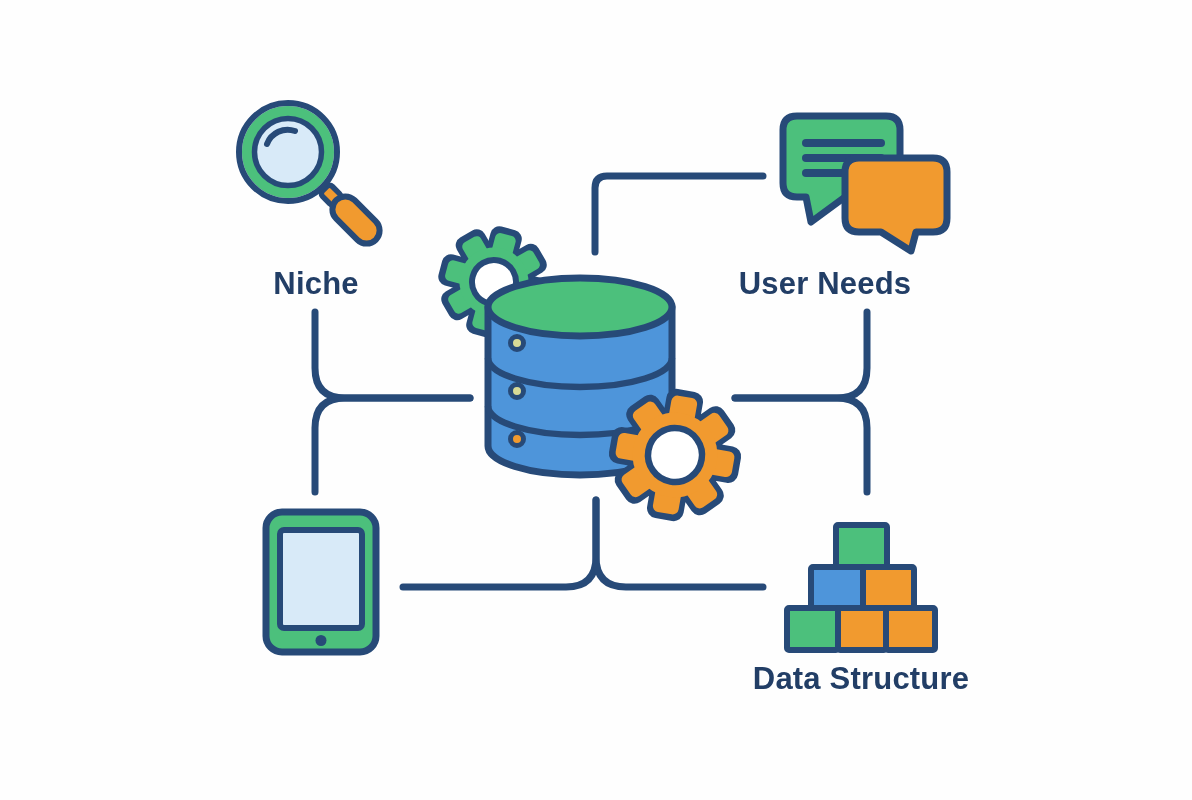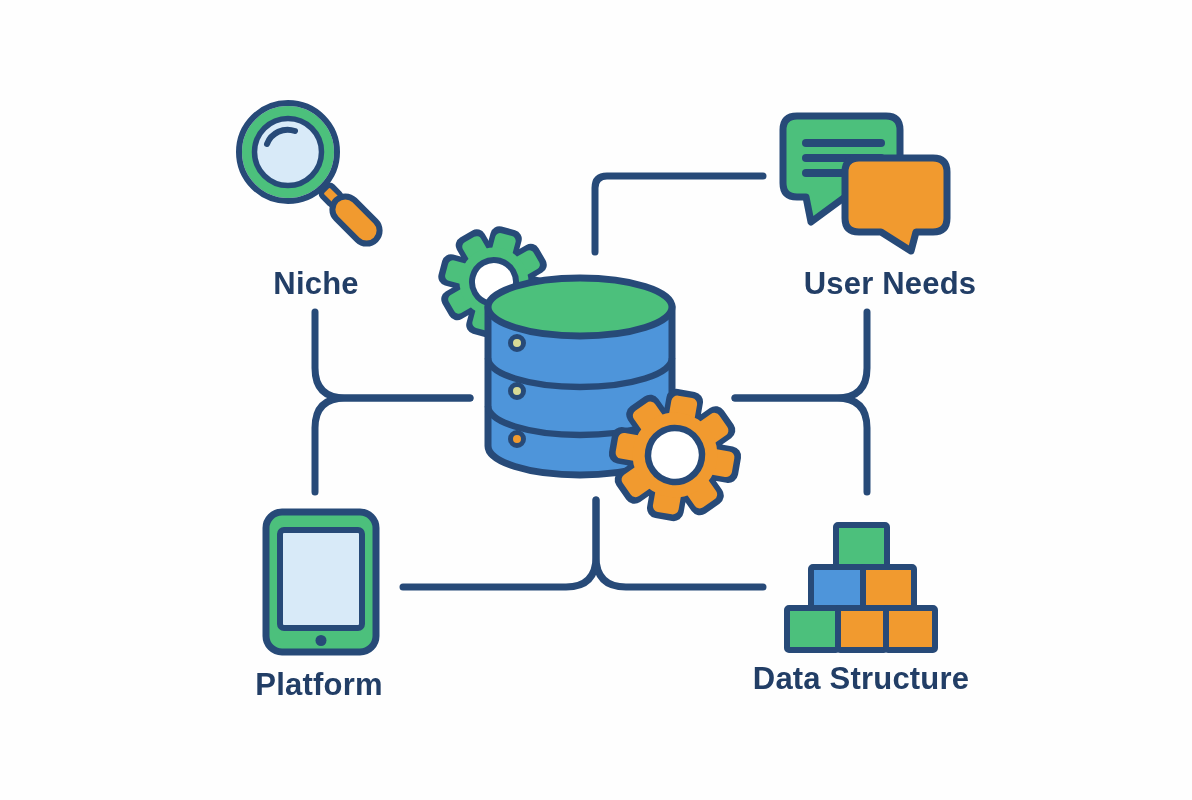--- a/index.html
+++ b/index.html
@@ -111,16 +111,15 @@
       <rect x="836" y="525" width="51" height="42" rx="2" class="f-green s-navy" stroke-width="6"></rect>
       <rect x="811" y="567" width="52" height="41" rx="2" class="f-blue s-navy" stroke-width="6"></rect>
       <rect x="863" y="567" width="51" height="41" rx="2" class="f-orange s-navy" stroke-width="6"></rect>
       <rect x="787" y="608" width="51" height="42" rx="2" class="f-green s-navy" stroke-width="6"></rect>
       <rect x="838" y="608" width="48" height="42" rx="2" class="f-orange s-navy" stroke-width="6"></rect>
       <rect x="886" y="608" width="49" height="42" rx="2" class="f-orange s-navy" stroke-width="6"></rect>
     </g>
   </svg>
 
   <div class="node-label" style="left:316px;top:266px">Niche</div>
-  <div class="node-label" style="left:890px;top:266px">User Needs</div>
-  <div class="node-label" style="left:319px;top:667px">Platform</div>
+  <div class="node-label" style="left:825px;top:266px">User Needs</div>
   <div class="node-label" style="left:861px;top:661px">Data Structure</div>
 </div>
 
 </body></html>

